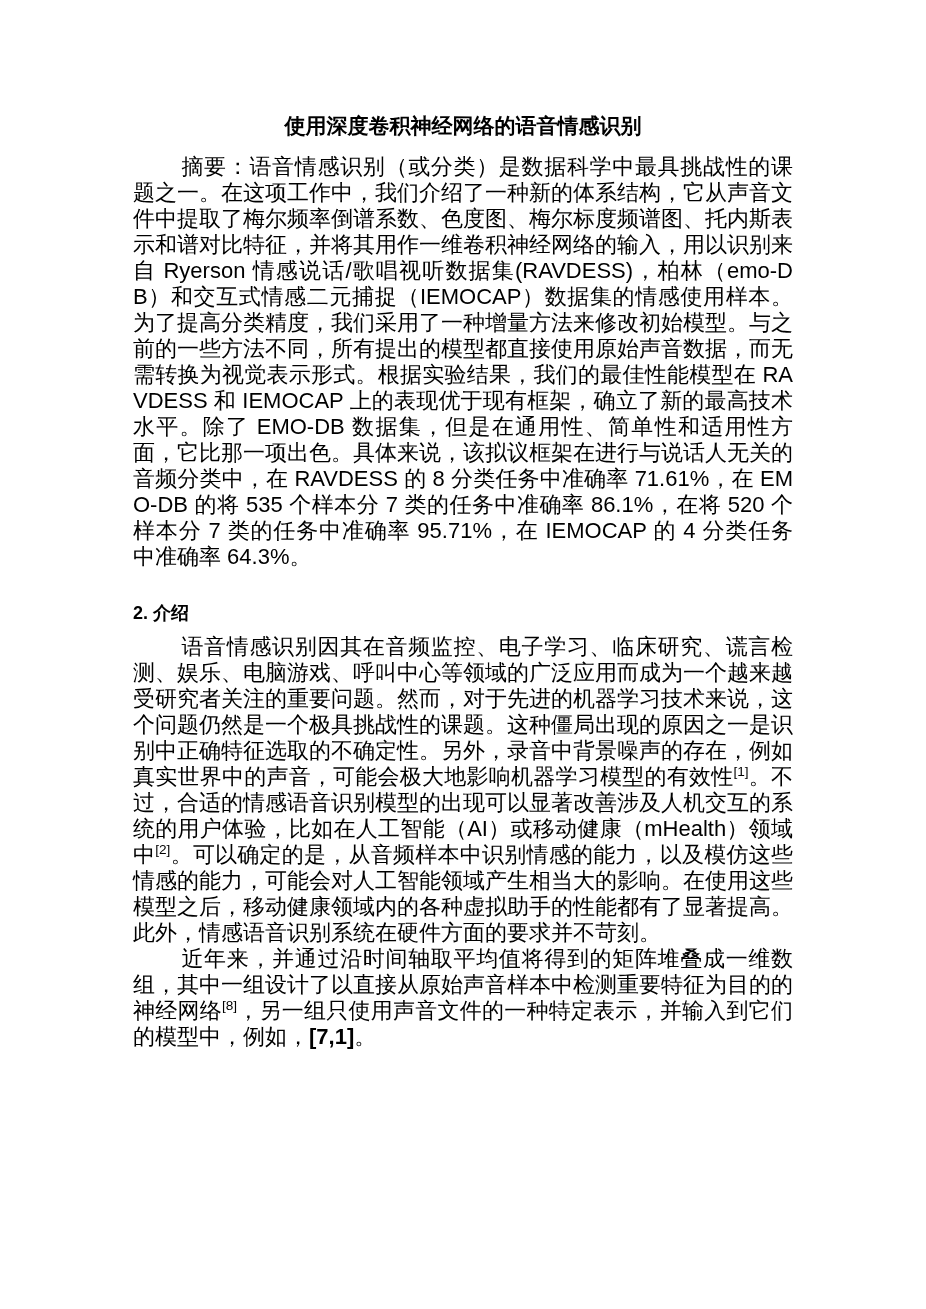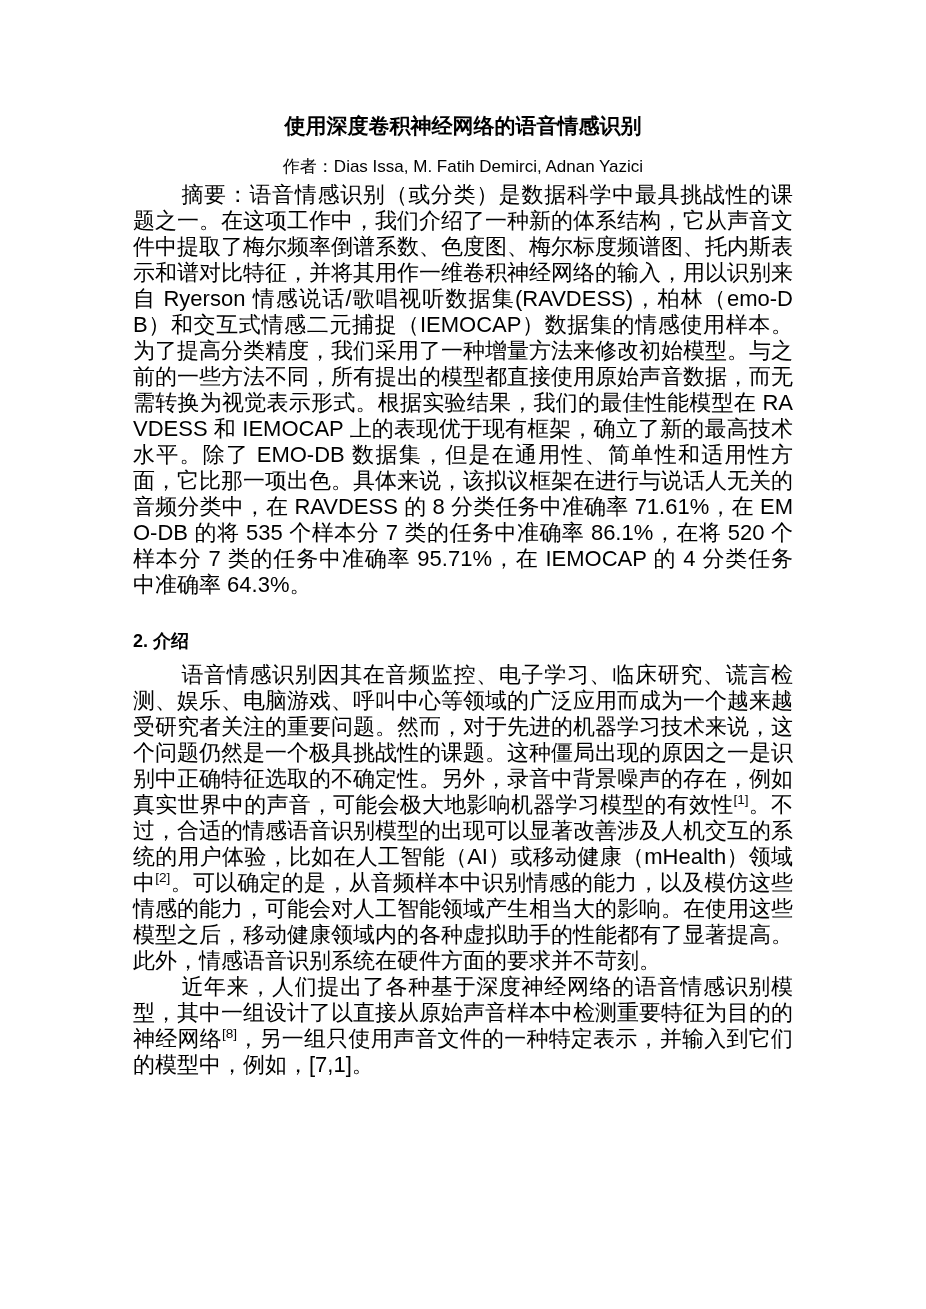--- a/index.html
+++ b/index.html
@@ -44,34 +44,33 @@
     font-weight: bold;
     margin: 30px 0 8px 0;
     line-height: 26px;
   }
   sup {
     font-size: 0.62em;
     line-height: 0;
     vertical-align: super;
   }
   b {
-    font-weight: normal;
+    font-weight: bold;
   }
 </style>
 </head>
 <body>
 
 <div class="page">
 
   <h1 class="title">使用深度卷积神经网络的语音情感识别</h1>
 
-  <p class="authors">作者：Dias Issa, M. Fatih Demirci, Adnan Yazici</p>
 
   <p class="body-para"><span>摘要：语音情感识别（或分类）是数据科学中最具挑战性的课题之一。在这项工作中，我们介绍了一种新的体系结构，它从声音文件中提取了梅尔频率倒谱系数、色度图、梅尔标度频谱图、托内斯表示和谱对比特征，并将其用作一维卷积神经网络的输入，用以识别来自 Ryerson 情感说话/歌唱视听数据集(RAVDESS)，柏林（emo-DB）和交互式情感二元捕捉（IEMOCAP）数据集的情感使用样本。为了提高分类精度，我们采用了一种增量方法来修改初始模型。与之前的一些方法不同，所有提出的模型都直接使用原始声音数据，而无需转换为视觉表示形式。根据实验结果，我们的最佳性能模型在 RAVDESS 和 IEMOCAP 上的表现优于现有框架，确立了新的最高技术水平。除了 EMO-DB 数据集，但是在通用性、简单性和适用性方面，它比那一项出色。具体来说，该拟议框架在进行与说话人无关的音频分类中，在 RAVDESS 的 8 分类任务中准确率 71.61%，在 EMO-DB 的将 535 个样本分 7 类的任务中准确率 86.1%，在将 520 个样本分 7 类的任务中准确率 95.71%，在 IEMOCAP 的 4 分类任务中准确率 64.3%。</span></p>
 
   <h2 class="section-heading">2. 介绍</h2>
 
   <div>
     <p class="body-para"><span>语音情感识别因其在音频监控、电子学习、临床研究、谎言检测、娱乐、电脑游戏、呼叫中心等领域的广泛应用而成为一个越来越受研究者关注的重要问题。然而，对于先进的机器学习技术来说，这个问题仍然是一个极具挑战性的课题。这种僵局出现的原因之一是识别中正确特征选取的不确定性。另外，录音中背景噪声的存在，例如真实世界中的声音，可能会极大地影响机器学习模型的有效性</span><sup>[1]</sup><span>。不过，合适的情感语音识别模型的出现可以显著改善涉及人机交互的系统的用户体验，比如在人工智能（AI）或移动健康（mHealth）领域中</span><sup>[2]</sup><span>。可以确定的是，从音频样本中识别情感的能力，以及模仿这些情感的能力，可能会对人工智能领域产生相当大的影响。在使用这些模型之后，移动健康领域内的各种虚拟助手的性能都有了显著提高。此外，情感语音识别系统在硬件方面的要求并不苛刻。</span></p>
-    <p class="body-para"><span>近年来，人们提出了各种基于深度神经网络的语音情感识别模型，其中一组设计了以直接从原始声音样本中检测重要特征为目的的神经网络</span><sup>[8]</sup><span>，另一组只使用声音文件的一种特定表示，并输入到它们的模型中，例如，</span><b>[7,1]</b><span>。</span></p>
+    <p class="body-para"><span>近年来，并通过沿时间轴取平均值将得到的矩阵堆叠成一维数组，其中一组设计了以直接从原始声音样本中检测重要特征为目的的神经网络</span><sup>[8]</sup><span>，另一组只使用声音文件的一种特定表示，并输入到它们的模型中，例如，</span><b>[7,1]</b><span>。</span></p>
   </div>
 
 </div>
 
 </body></html>

